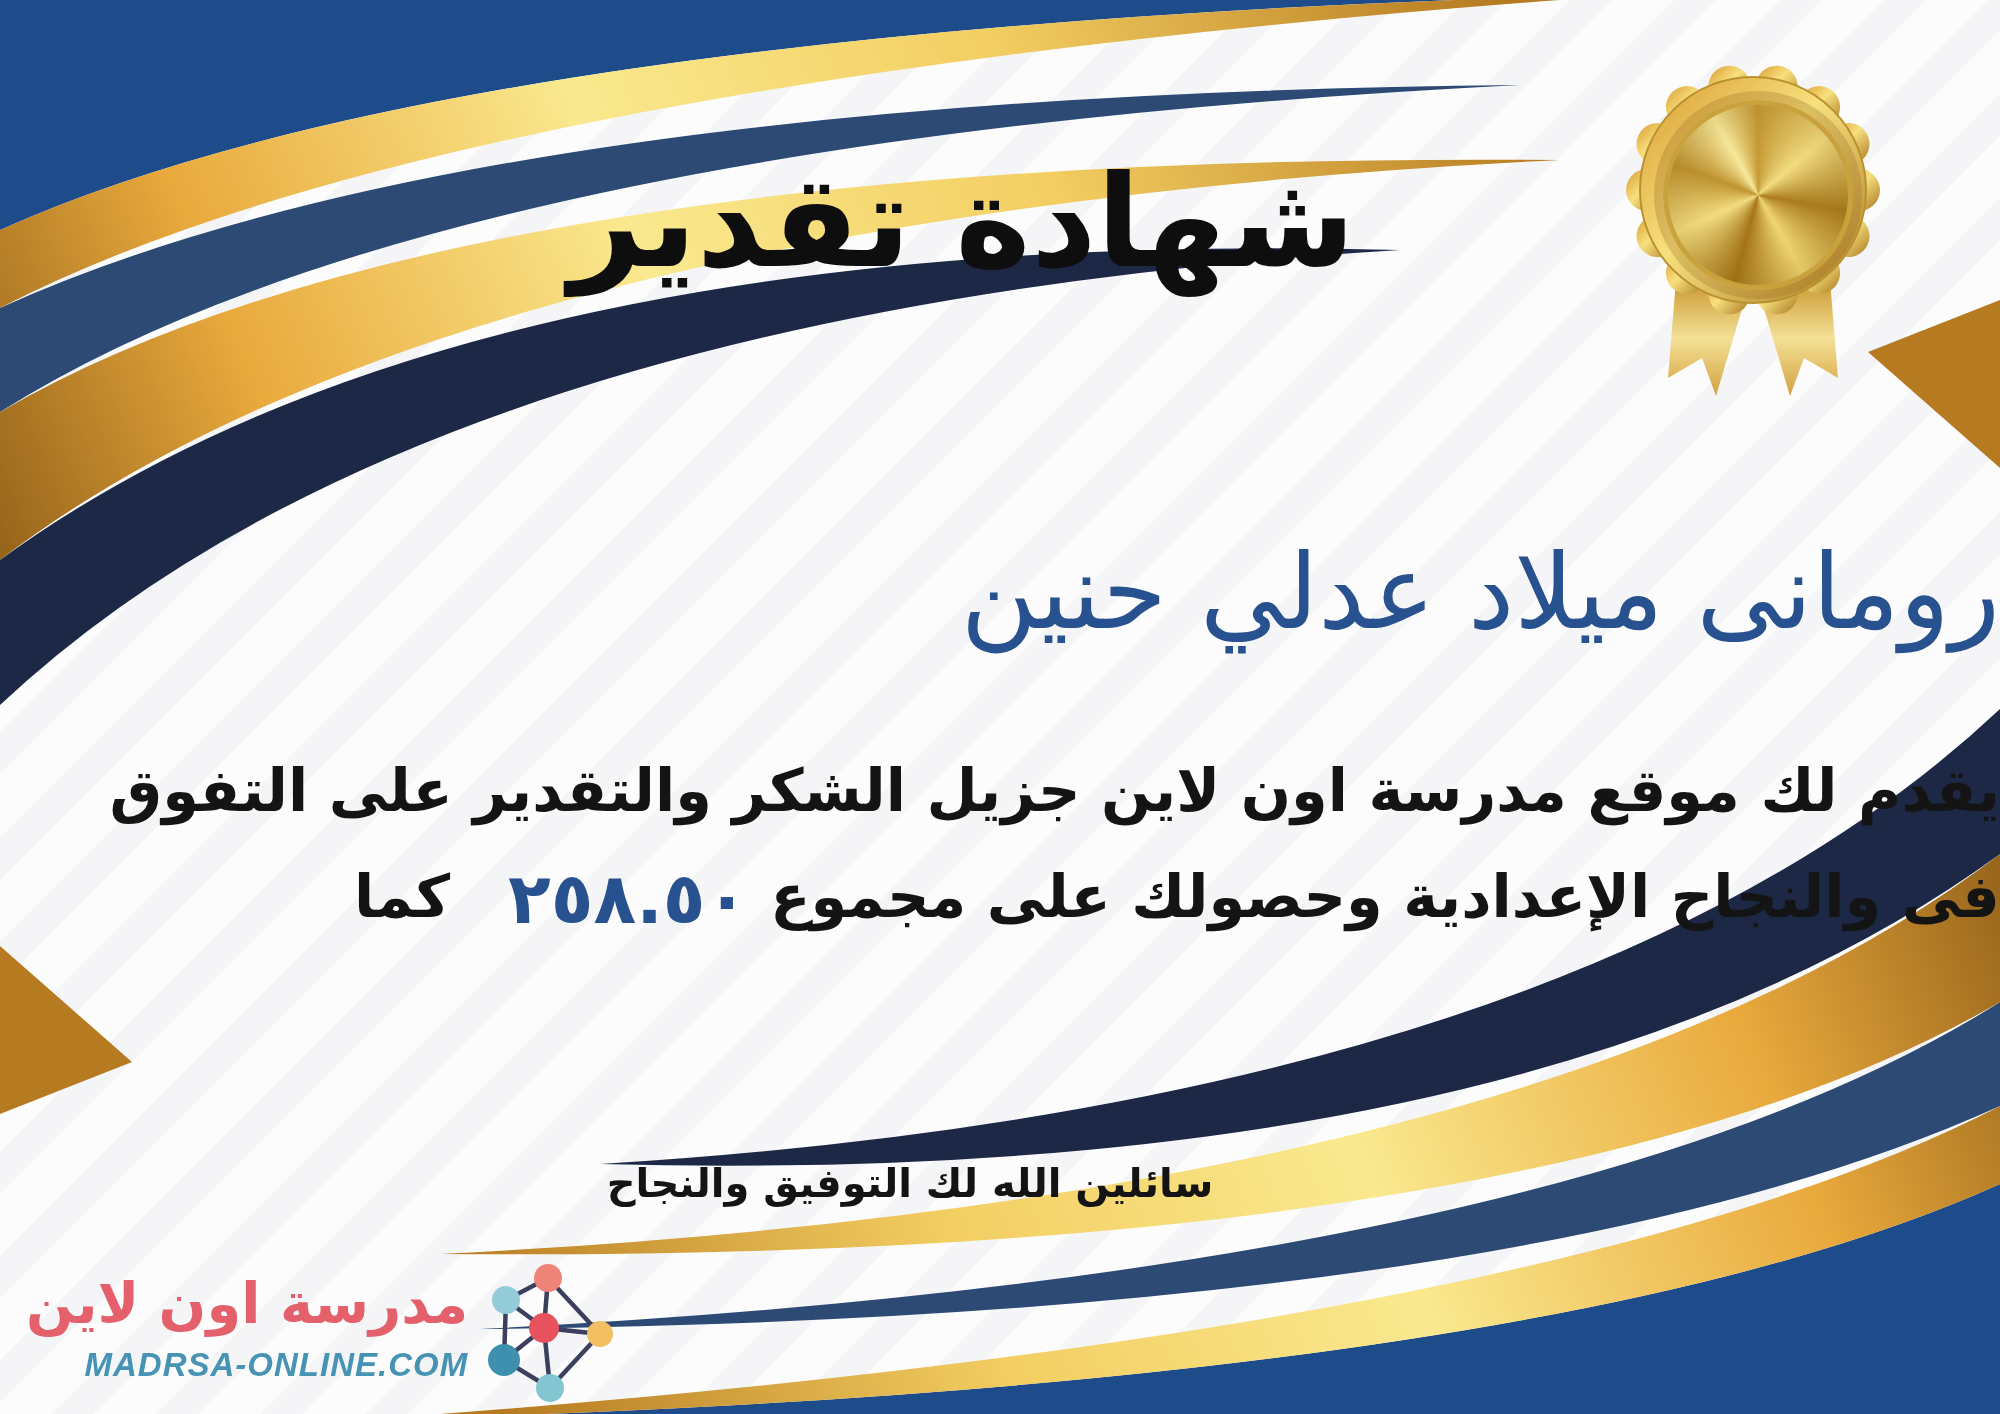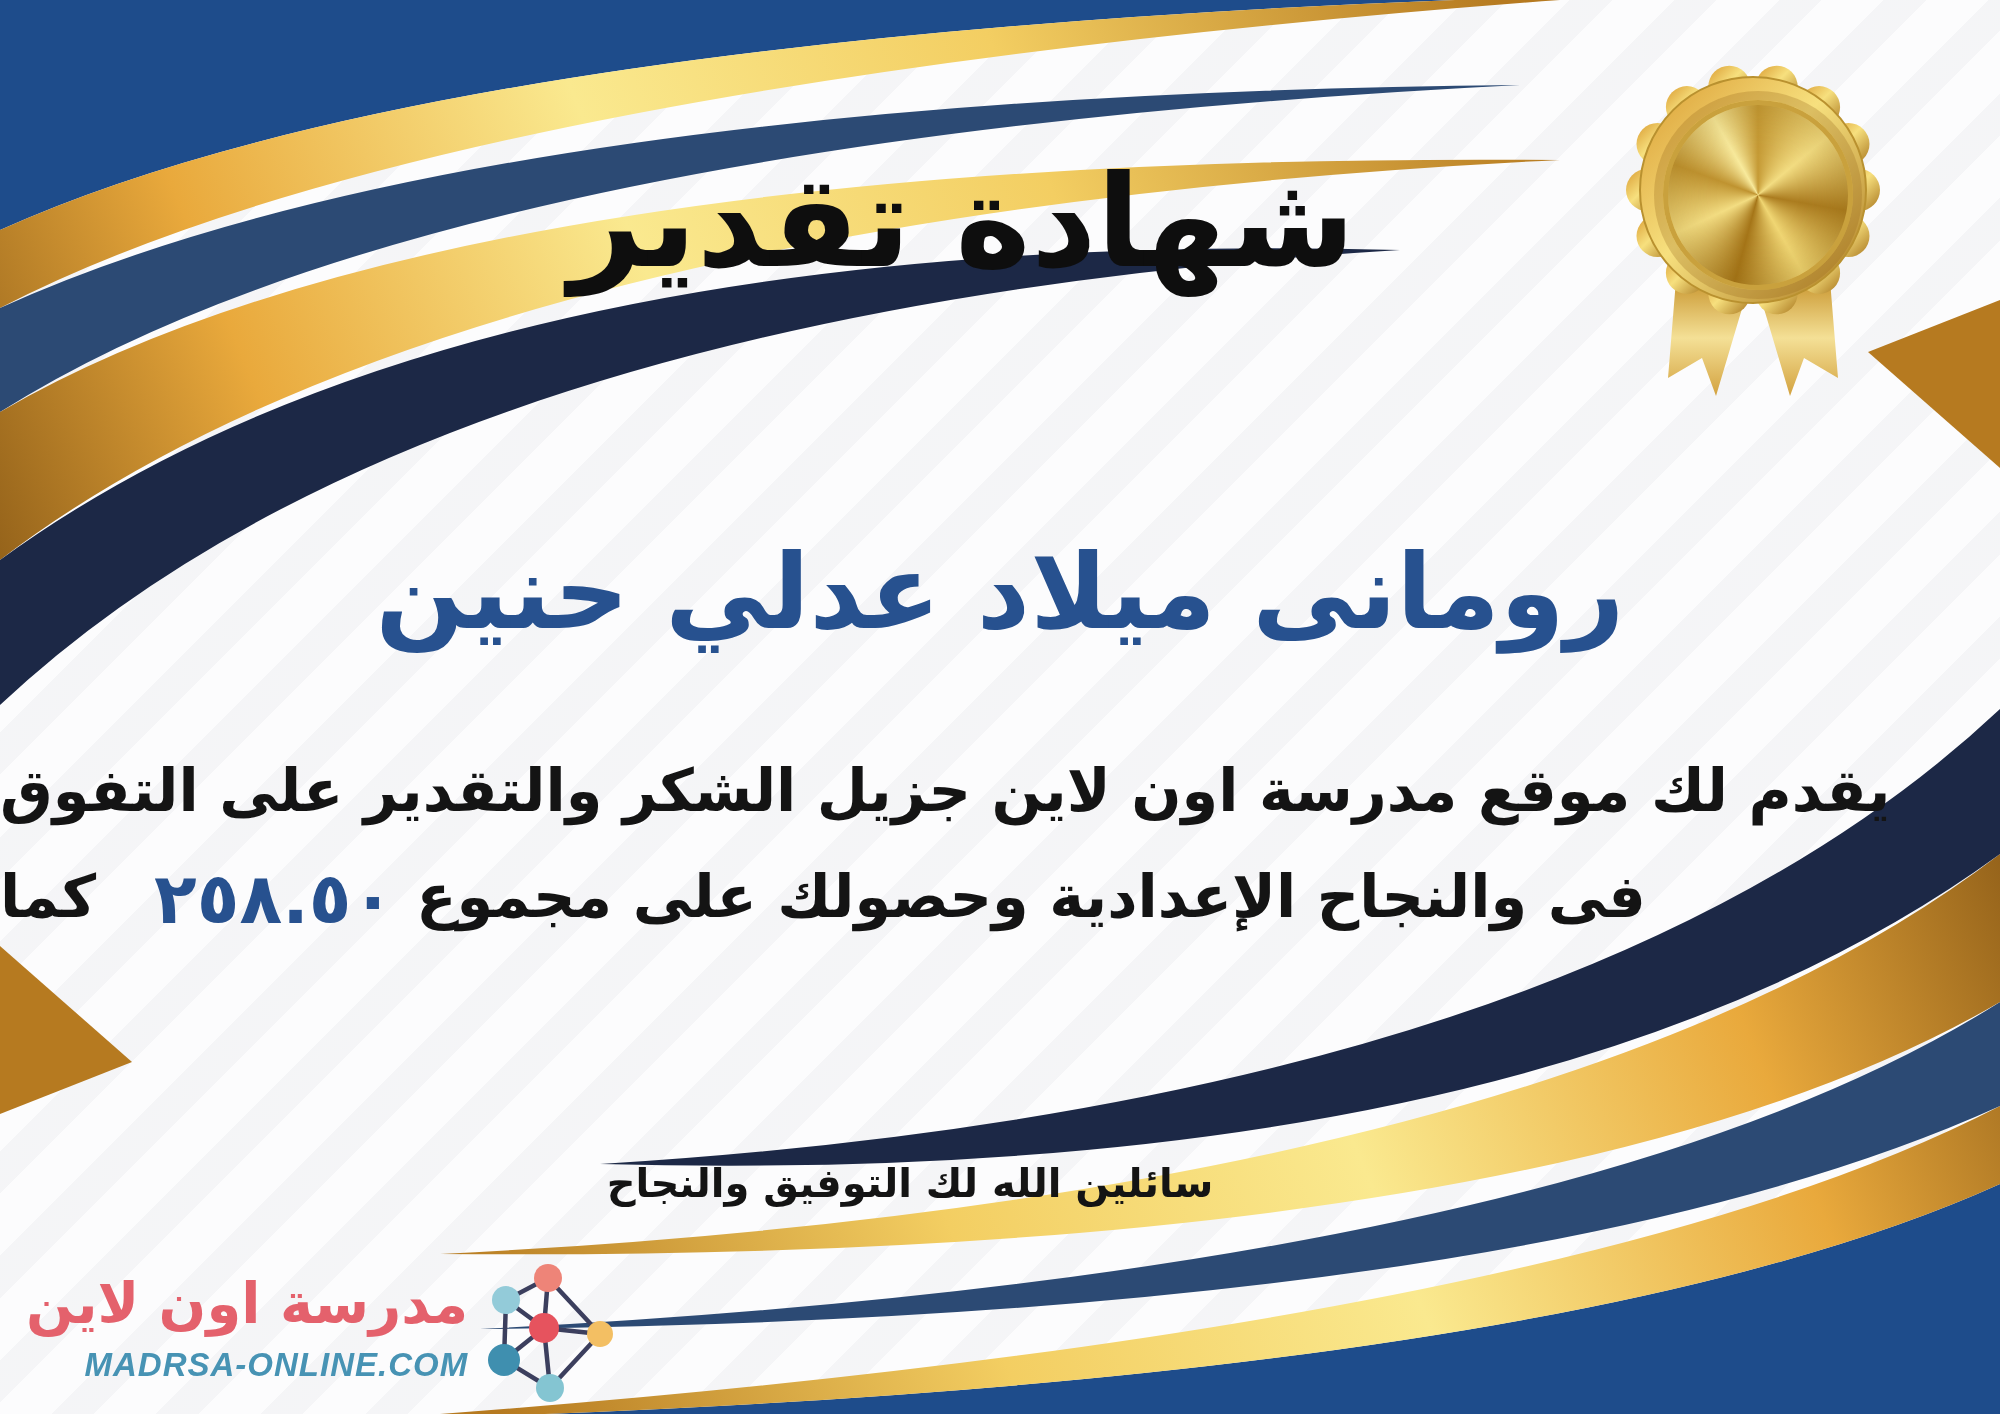--- a/index.html
+++ b/index.html
@@ -8,26 +8,26 @@
     background-color:#fcfcfd;
     background-image:repeating-linear-gradient(135deg, rgba(110,115,135,0.05) 0 30px, rgba(255,255,255,0) 30px 74px);
     font-family:"DejaVu Sans","Liberation Sans",sans-serif;
   }
   .deco{position:absolute;left:0;top:0;width:2000px;height:1414px;}
   .title{
     position:absolute;top:112px;left:4px;right:80px;margin:0;text-align:center;
     font-size:128px;line-height:220px;font-weight:bold;color:#0e0e0e;
   }
   .name{
-    position:absolute;top:492px;left:0;right:0;text-align:center;
-    font-size:104px;line-height:200px;font-weight:bold;color:#27518F;
+    position:absolute;top:492px;left:0;right:0;
+    font-size:104px;line-height:200px;font-weight:normal;color:#27518F;
   }
   .para{position:absolute;top:738px;left:0;right:0;}
   .para .line{
-    text-align:left;height:106px;line-height:106px;
+    text-align:right;height:106px;line-height:106px;
     font-size:59px;font-weight:bold;color:#141414;white-space:nowrap;
   }
   .score{
     font-size:70px;font-weight:bold;color:#27518F;
     margin:0 22px 0 58px;vertical-align:-6px;
   }
   .closing{
     position:absolute;top:1128px;left:0;right:180px;text-align:center;
     font-size:40px;line-height:110px;font-weight:bold;color:#141414;
   }

